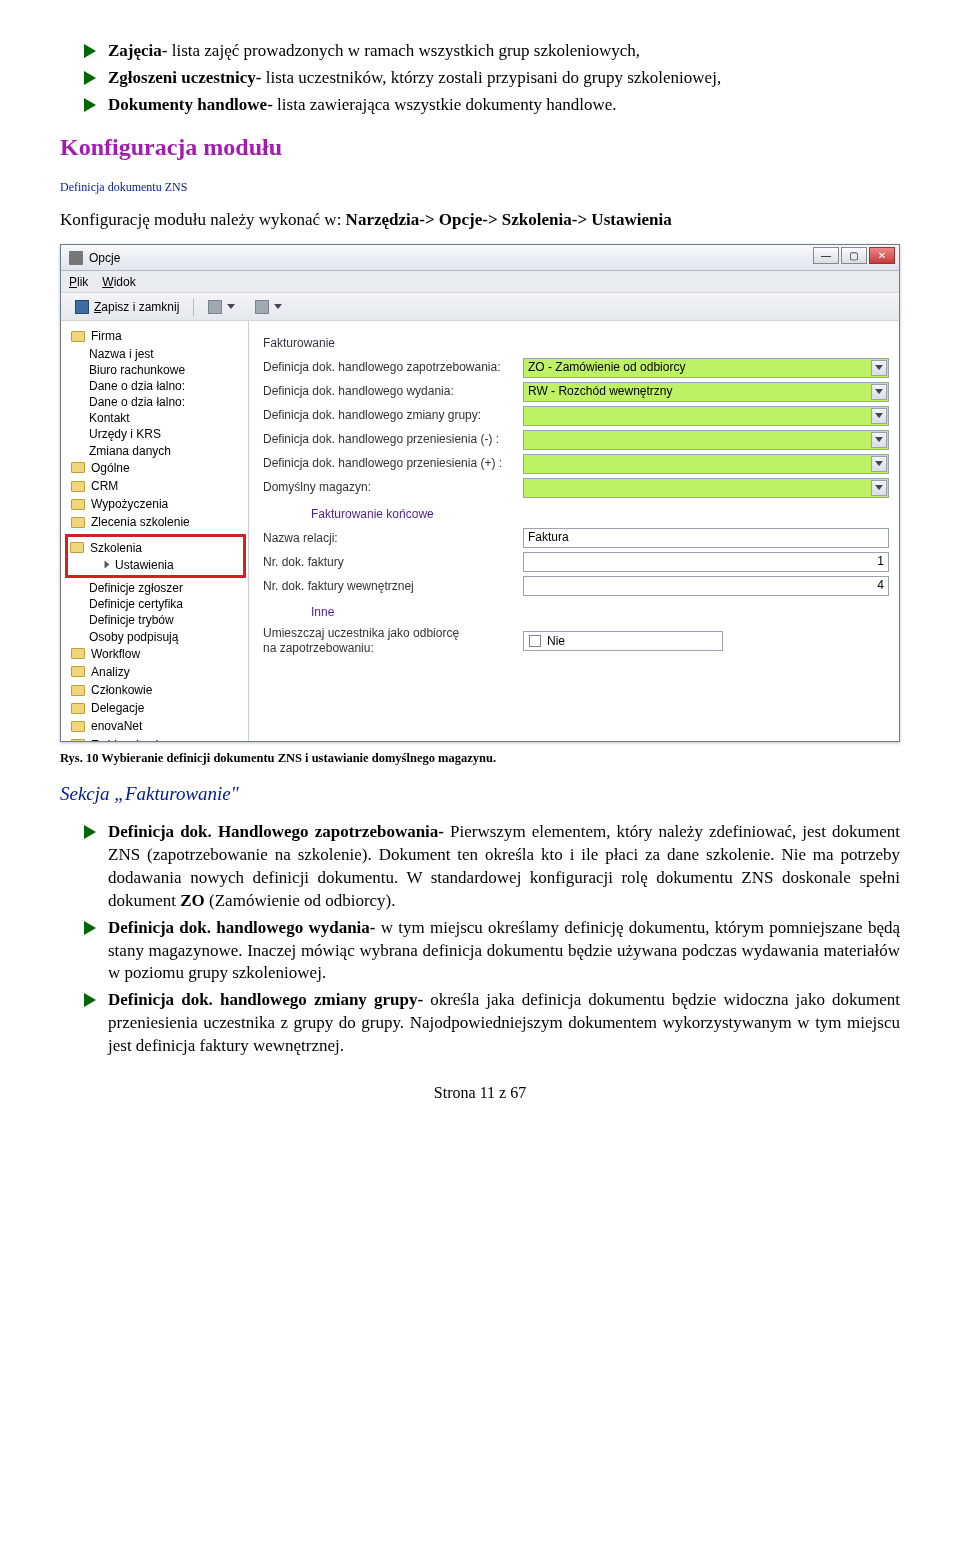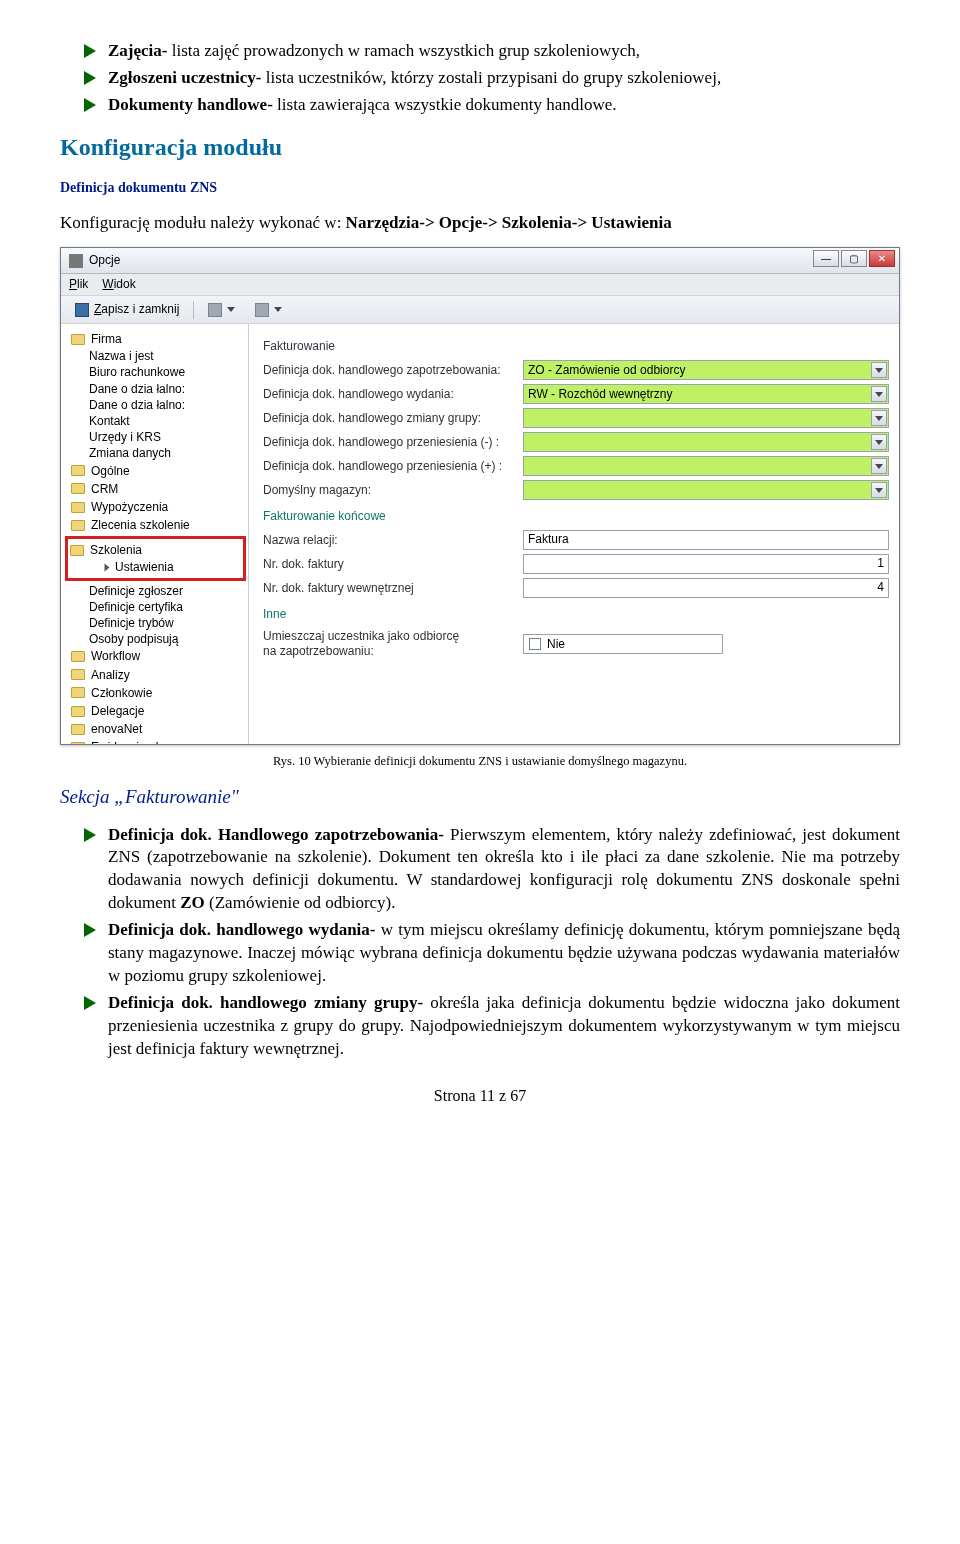--- a/index.html
+++ b/index.html
@@ -1,25 +1,25 @@
 <!DOCTYPE html>
 <html><head>
 <meta charset="utf-8">
 <style>
   * { box-sizing: border-box; margin: 0; padding: 0; }
   body { font-family: Georgia, "Times New Roman", serif; width: 960px; background: #fff; color: #000; padding: 40px 60px 30px 60px; font-size: 17px; line-height: 1.35; }
   ul.bullets { list-style: none; padding-left: 24px; margin-bottom: 14px; }
   ul.bullets li { position: relative; padding-left: 24px; margin-bottom: 4px; text-align: justify; }
   ul.bullets li .tri { position: absolute; left: 0; top: 4px; width: 0; height: 0; border-top: 7px solid transparent; border-bottom: 7px solid transparent; border-left: 12px solid #006600; }
-  h2.mod { color: #0369a1; font-size: 24px; font-weight: bold; margin: 10px 0 16px 0; }
-  h3.sub { color: #001a8f; font-size: 14px; font-weight: bold; margin: 6px 0 14px 0; }
+  h2.mod { color: #a21caf; font-size: 24px; font-weight: bold; margin: 10px 0 16px 0; }
+  h3.sub { color: #001a8f; font-size: 12px; font-weight: normal; margin: 6px 0 14px 0; }
   h3.sub.italic { font-style: italic; font-weight: normal; font-size: 19px; }
   p.bodytext { margin-bottom: 12px; }
   strong { font-weight: bold; }
-  .figcap { font-size: 12.5px; font-weight: normal; margin: 8px 0 14px 0; text-align: center; }
+  .figcap { font-size: 12.5px; font-weight: bold; margin: 8px 0 14px 0; }
   .pagenum { text-align: center; font-size: 16px; margin-top: 24px; }
 
   
   .win { border: 1px solid #6f7b8a; background: #e9ecef; font-family: Tahoma, Verdana, sans-serif; font-size: 12px; color: #000; margin: 6px 0 6px 0; box-shadow: 0 1px 3px rgba(0,0,0,0.25); }
   .titlebar { background: linear-gradient(#f7f9fc, #dfe5ec); height: 26px; display: flex; align-items: center; padding: 0 8px; border-bottom: 1px solid #b0b8c2; position: relative; }
   .titlebar .winicon { width: 14px; height: 14px; background: #777; margin-right: 6px; }
   .winbtns { position: absolute; right: 4px; top: 2px; display: flex; gap: 2px; }
   .winbtn { width: 26px; height: 17px; border: 1px solid #888; background: linear-gradient(#fdfdfd,#d7dde4); font-size: 10px; display:flex; align-items:center; justify-content:center; }
   .winbtn.close { background: linear-gradient(#e98a8a,#c73b36); color:#fff; border-color:#a03030; }
   .menubar { height: 22px; display:flex; align-items:center; padding: 0 8px; gap: 14px; border-bottom: 1px solid #cfd4da; }
@@ -33,21 +33,21 @@
   .body2 { display:flex; height: 420px; background:#fff; }
   .tree { width: 188px; border-right: 1px solid #c8ced5; overflow:hidden; background:#fff; padding: 6px 2px 4px 10px; }
   .tree .fold { display:flex; align-items:center; gap:6px; padding:1px 0; white-space:nowrap; }
   .foldericon { width:14px; height:11px; background:#f0d57a; border:1px solid #bfa038; border-radius:1px; }
   .tree .leaf { padding-left: 18px; white-space:nowrap; overflow:hidden; }
   .tree .leaf2 { padding-left: 32px; white-space:nowrap; display:flex; align-items:center; gap:5px; }
   .arrowicon { width:0; height:0; border-left:4px solid transparent; border-right:4px solid transparent; border-top:5px solid #556; transform: rotate(-90deg) translateY(1px); }
   .hilite { border: 3px solid #d42020; padding: 2px 0 2px 2px; margin: 2px 0 2px -6px; }
   .formpane { flex:1; padding: 6px 10px 18px 14px; }
   .grouphdr { color:#334; font-size:12px; margin: 8px 0 6px 0; }
-  .grouphdr.dim { color:#0f766e; }
+  .grouphdr.dim { color:#4c1d95;margin-left:48px; }
   .frow { display:flex; align-items:center; margin: 4px 0; }
   .frow .lbl { width: 260px; color:#333; }
   .frow .lbl2 { width: 260px; color:#333; line-height:1.25; }
   .combo { flex:1; height:20px; border:1px solid #9aa4b0; background:#bef264; display:flex; align-items:center; padding: 0 4px; position:relative; }
   .combo .cbtn { position:absolute; right:1px; top:1px; width:16px; height:16px; background:linear-gradient(#f3f5f8,#d7dde4); border:1px solid #9aa4b0; display:flex; align-items:center; justify-content:center; }
   .txt { flex:1; height:20px; border:1px solid #9aa4b0; background:#fff; padding: 0 4px; display:flex; justify-content:flex-end; }
   .txt.left { justify-content:flex-start; }
   .chk { width:200px; height:20px; border:1px solid #9aa4b0; background:#fff; display:flex; align-items:center; padding:0 5px; gap:6px; }
   .chk .box { width:12px; height:12px; border:1px solid #7a828c; background:#fff; }
 </style>

